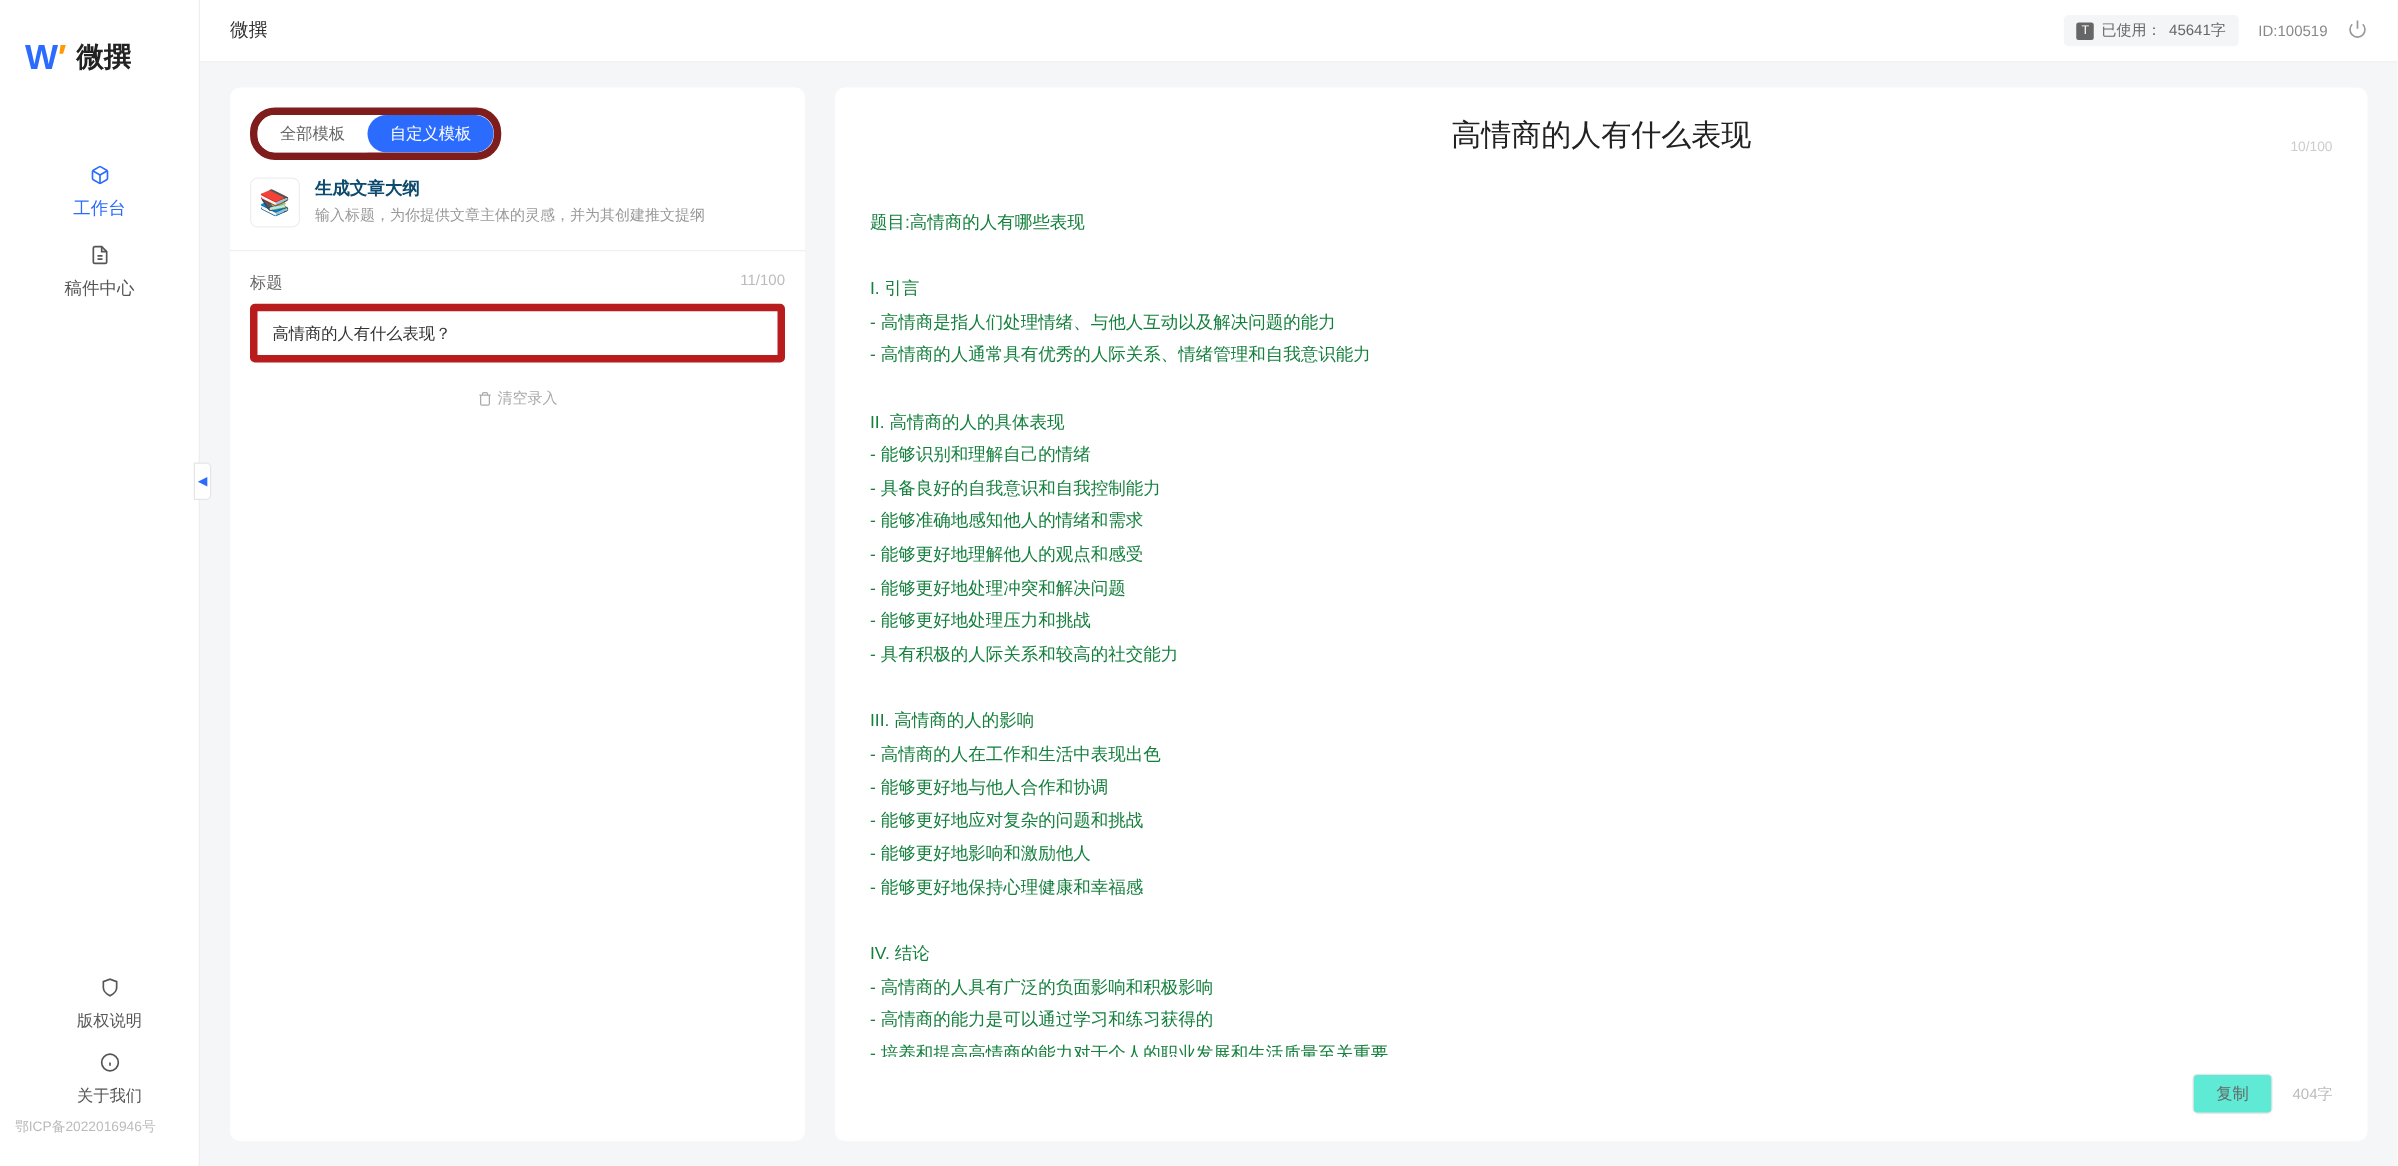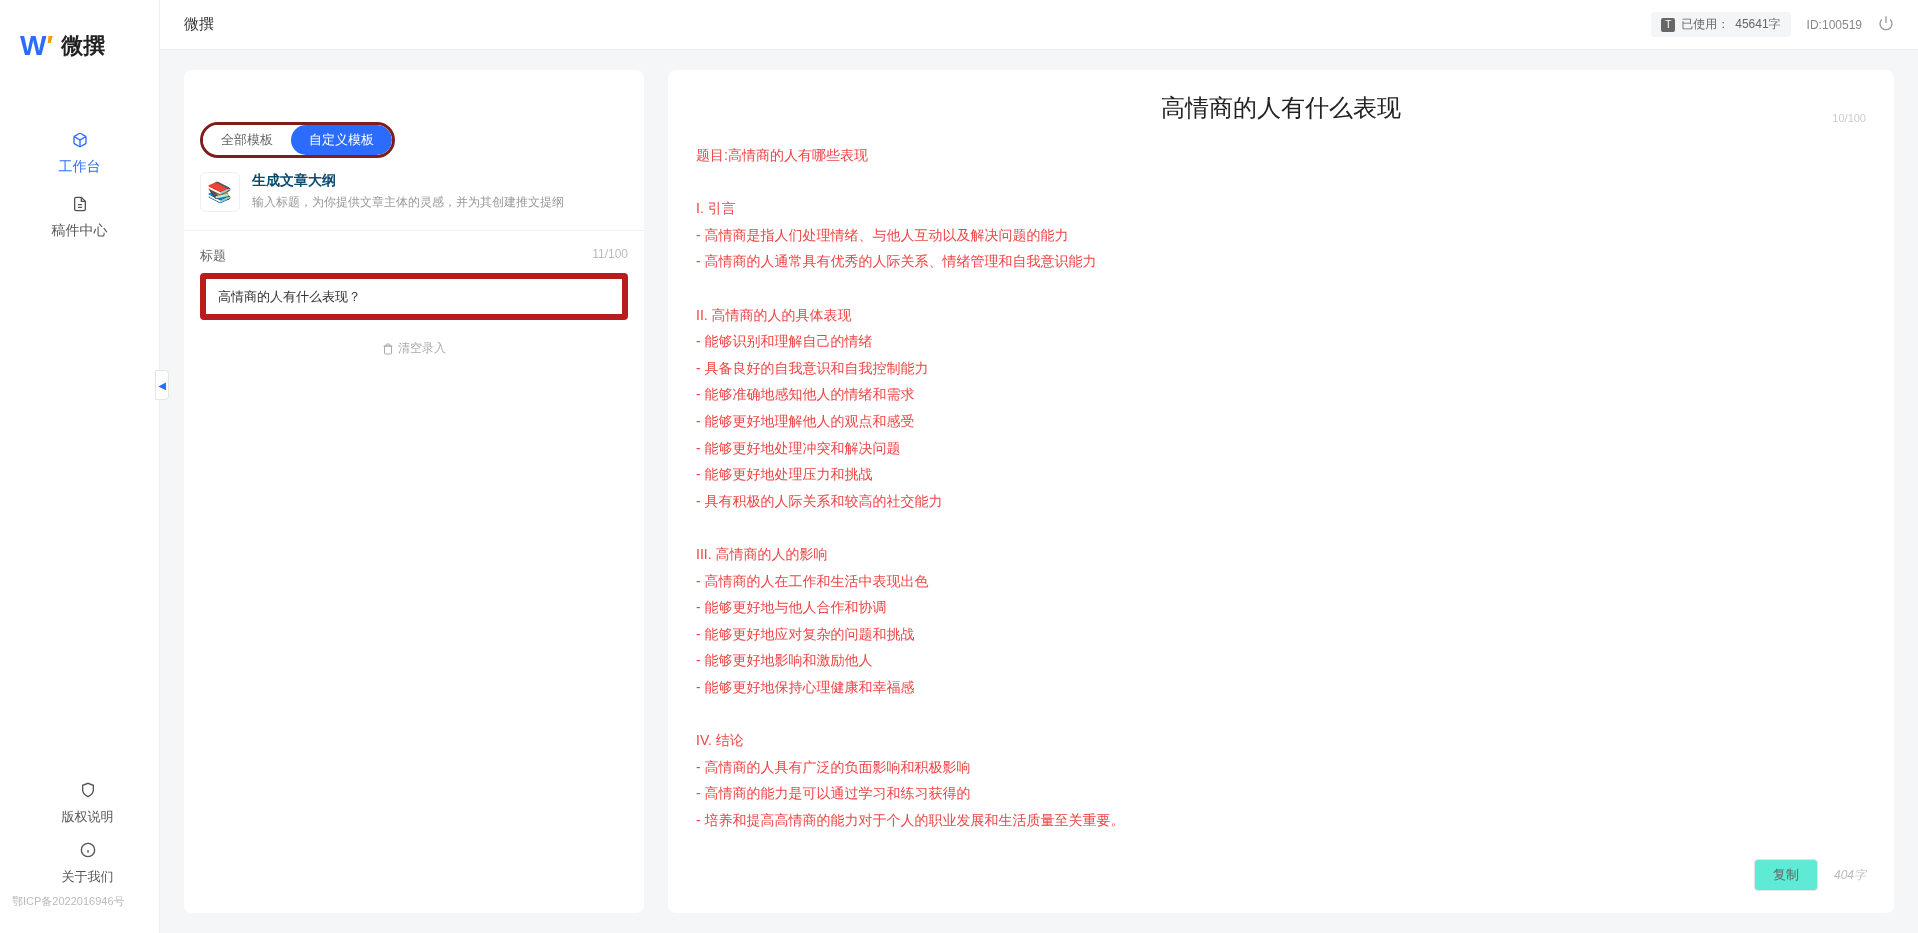--- a/index.html
+++ b/index.html
@@ -30,21 +30,21 @@
 .usage-pill .t-badge { background: #666; color: #fff; font-size: 10px; width: 14px; height: 14px; border-radius: 2px; display: inline-flex; align-items: center; justify-content: center; }
 .user-id { font-size: 12px; color: #888; }
 .power-btn { color: #999; cursor: pointer; }
 
 .content { flex: 1; display: flex; gap: 24px; padding: 20px 24px; overflow: hidden; }
 
 
 .panel { background: #fff; border-radius: 8px; display: flex; flex-direction: column; }
 .panel-left { width: 460px; }
 .tabs { padding: 16px 16px 0; }
-.tab-group { display: inline-flex; border: 3px solid #7f1d1d; border-radius: 20px; overflow: hidden; margin-top: 36px; }
+.tab-group { display: inline-flex; border: 6px solid #7f1d1d; border-radius: 20px; overflow: hidden; }
 .tab { padding: 6px 18px; font-size: 13px; cursor: pointer; color: #666; background: #fff; }
 .tab.active { background: #2b6cff; color: #fff; border-radius: 20px; }
 .template-card { padding: 14px 16px 18px; display: flex; gap: 12px; border-bottom: 1px solid #f0f0f0; }
 .template-icon { width: 40px; height: 40px; background: #fff; border: 1px solid #eee; border-radius: 6px; display: flex; align-items: center; justify-content: center; font-size: 20px; }
 .template-title { font-size: 14px; font-weight: 600; color: #0c4a6e; margin-bottom: 4px; }
 .template-desc { font-size: 12px; color: #999; }
 .form-area { padding: 16px; flex: 1; }
 .form-label-row { display: flex; justify-content: space-between; margin-bottom: 8px; }
 .form-label { font-size: 13px; color: #666; }
 .char-count { font-size: 12px; color: #bbb; }
@@ -52,24 +52,24 @@
 .clear-row { text-align: center; margin-top: 20px; }
 .clear-btn { font-size: 12px; color: #aaa; cursor: pointer; display: inline-flex; align-items: center; gap: 4px; }
 .generate-row { padding: 16px; text-align: center; }
 .generate-btn { background: #2b6cff; color: #fff; border: none; border-radius: 20px; padding: 10px 60px; font-size: 14px; cursor: pointer; width: 200px; }
 
 
 .panel-right { flex: 1; padding: 22px 28px; display: flex; flex-direction: column; position: relative; }
 .output-title-row { text-align: center; position: relative; margin-bottom: 18px; }
 .output-title { font-size: 24px; font-weight: 500; color: #222; font-family: "Songti SC", serif; }
 .output-title-count { position: absolute; right: 0; bottom: 0; font-size: 11px; color: #ccc; }
-.output-body { flex: 1; font-size: 14px; line-height: 1.9; color: #ef4444; white-space: pre-wrap; overflow-y: auto; }
+.output-body { flex: 1; font-size: 14px; line-height: 1.9; color: #15803d; white-space: pre-wrap; overflow-y: auto; margin-top: 22px; }
 .output-footer { display: flex; justify-content: flex-end; align-items: center; gap: 16px; padding-top: 14px; }
 .copy-btn { border: 1px solid #e5e5e5; background: #5eead4; border-radius: 4px; padding: 6px 18px; font-size: 13px; color: #666; cursor: pointer; }
-.word-count { font-size: 12px; color: #bbb; font-style: italic; }
+.word-count { font-size: 12px; color: #bbb; }
 
 .icon-svg { width: 16px; height: 16px; flex-shrink: 0; }
 </style>
 </head>
 <body>
 
 <div class="app">
   <aside class="sidebar">
     <div class="logo">
       <span class="logo-icon"><span class="lw">W</span><span class="lv">′</span></span>

